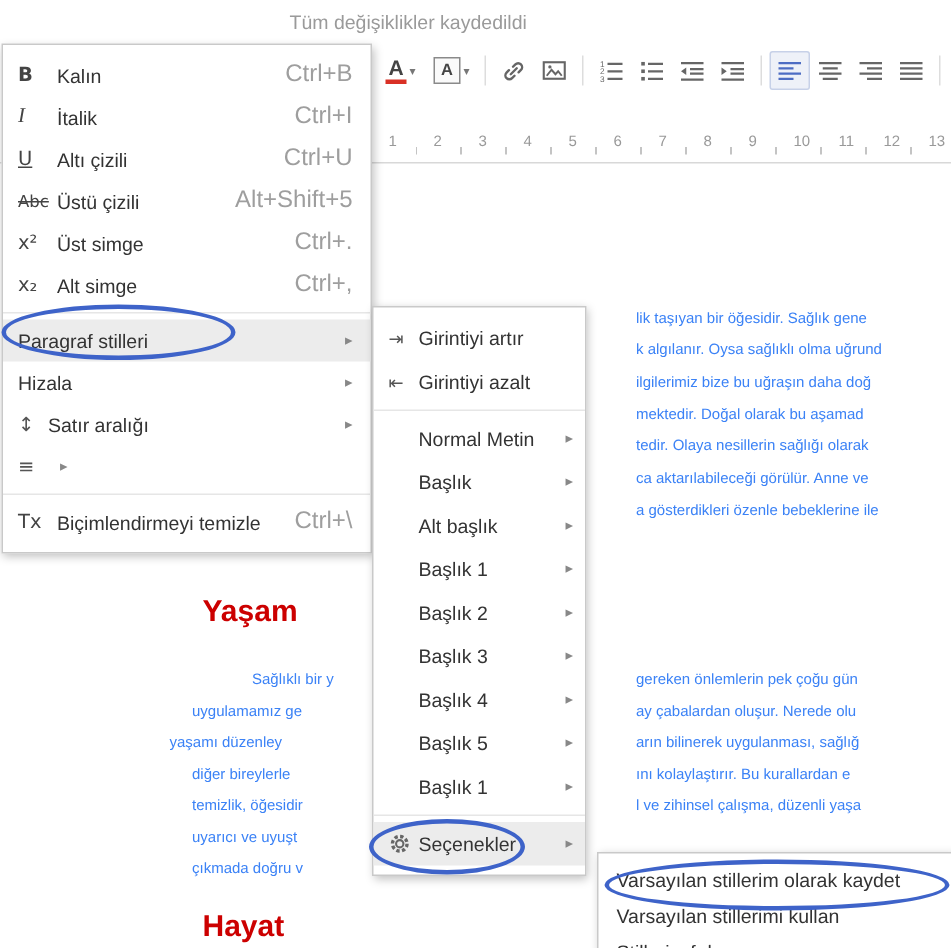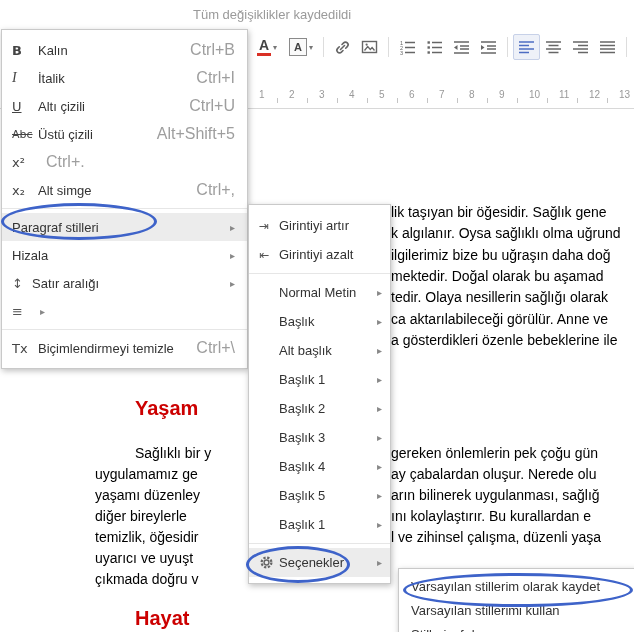--- a/index.html
+++ b/index.html
@@ -29,21 +29,21 @@
   .tb-selected{background:#eef1f8;border:1px solid #c7d1e8;border-radius:2px;}
 
   
   .ruler{position:absolute;top:66px;left:0;right:0;height:42px;background:#fff;
          border-bottom:1px solid #d8d8d8;}
   .ruler-num{position:absolute;top:23px;font-size:10px;color:#999;}
   .ruler:after{content:"";position:absolute;left:277px;right:6px;bottom:5px;height:5px;
          background:repeating-linear-gradient(to right,#c4c4c4 0 1px,transparent 1px 30px);}
 
   
-  .dline{position:absolute;font-size:14px;line-height:21px;color:#000000;white-space:nowrap;}
+  .dline{position:absolute;font-size:10px;line-height:21px;color:#3b82f6;white-space:nowrap;padding-left:33px;}
   .doc-heading{position:absolute;font-size:20px;font-weight:700;color:#cc0000;white-space:nowrap;}
 
   
   .menu{position:absolute;background:#fff;border:1px solid #c9c9c9;
         box-shadow:1px 2px 6px rgba(0,0,0,.25);box-sizing:border-box;padding:6px 0;}
   .format-menu{left:1px;top:29px;width:247px;z-index:10;}
   .styles-submenu{left:248px;top:204px;width:143px;z-index:11;}
   .options-submenu{left:398px;top:568px;width:240px;z-index:12;padding:5px 0;}
 
   .mrow{height:28px;display:flex;align-items:center;padding:0 12px 0 10px;font-size:13px;
@@ -257,21 +257,21 @@
     <div class="dline" style="top:245px;left:391px">ilgilerimiz bize bu uğraşın daha doğ</div>
     <div class="dline" style="top:266px;left:391px">mektedir. Doğal olarak bu aşamad</div>
     <div class="dline" style="top:287px;left:391px">tedir. Olaya nesillerin sağlığı olarak</div>
     <div class="dline" style="top:309px;left:391px">ca aktarılabileceği görülür. Anne ve</div>
     <div class="dline" style="top:330px;left:391px">a gösterdikleri özenle bebeklerine ile</div>
 
     <div class="doc-heading" style="top:397px;left:135px">Yaşam</div>
 
     <div class="dline" style="top:443px;left:135px">Sağlıklı bir y</div>
     <div class="dline" style="top:464px;left:95px">uygulamamız ge</div>
-    <div class="dline" style="top:485px;left:95px">yaşamı düzenley</div>
+    <div class="dline" style="top:485px;left:80px">yaşamı düzenley</div>
     <div class="dline" style="top:506px;left:95px">diğer bireylerle</div>
     <div class="dline" style="top:527px;left:95px">temizlik, öğesidir</div>
     <div class="dline" style="top:548px;left:95px">uyarıcı ve uyuşt</div>
     <div class="dline" style="top:569px;left:95px">çıkmada doğru v</div>
 
     <div class="dline" style="top:443px;left:391px">gereken önlemlerin pek çoğu gün</div>
     <div class="dline" style="top:464px;left:391px">ay çabalardan oluşur. Nerede olu</div>
     <div class="dline" style="top:485px;left:391px">arın bilinerek uygulanması, sağlığ</div>
     <div class="dline" style="top:506px;left:391px">ını kolaylaştırır. Bu kurallardan e</div>
     <div class="dline" style="top:527px;left:391px">l ve zihinsel çalışma, düzenli yaşa</div>
@@ -295,20 +295,21 @@
       <span class="mlabel">Altı çizili</span>
       <span class="mshort">Ctrl+U</span>
     </div>
     <div class="mrow">
       <span class="micon ic-strike">Abc</span>
       <span class="mlabel">Üstü çizili</span>
       <span class="mshort">Alt+Shift+5</span>
     </div>
     <div class="mrow">
       <span class="micon">x²</span>
+      <span class="mlabel">Üst simge</span>
       <span class="mshort">Ctrl+.</span>
     </div>
     <div class="mrow">
       <span class="micon">x₂</span>
       <span class="mlabel">Alt simge</span>
       <span class="mshort">Ctrl+,</span>
     </div>
     <div class="msep"></div>
     <div class="mrow hl">
       <span class="mlabel">Paragraf stilleri</span>

